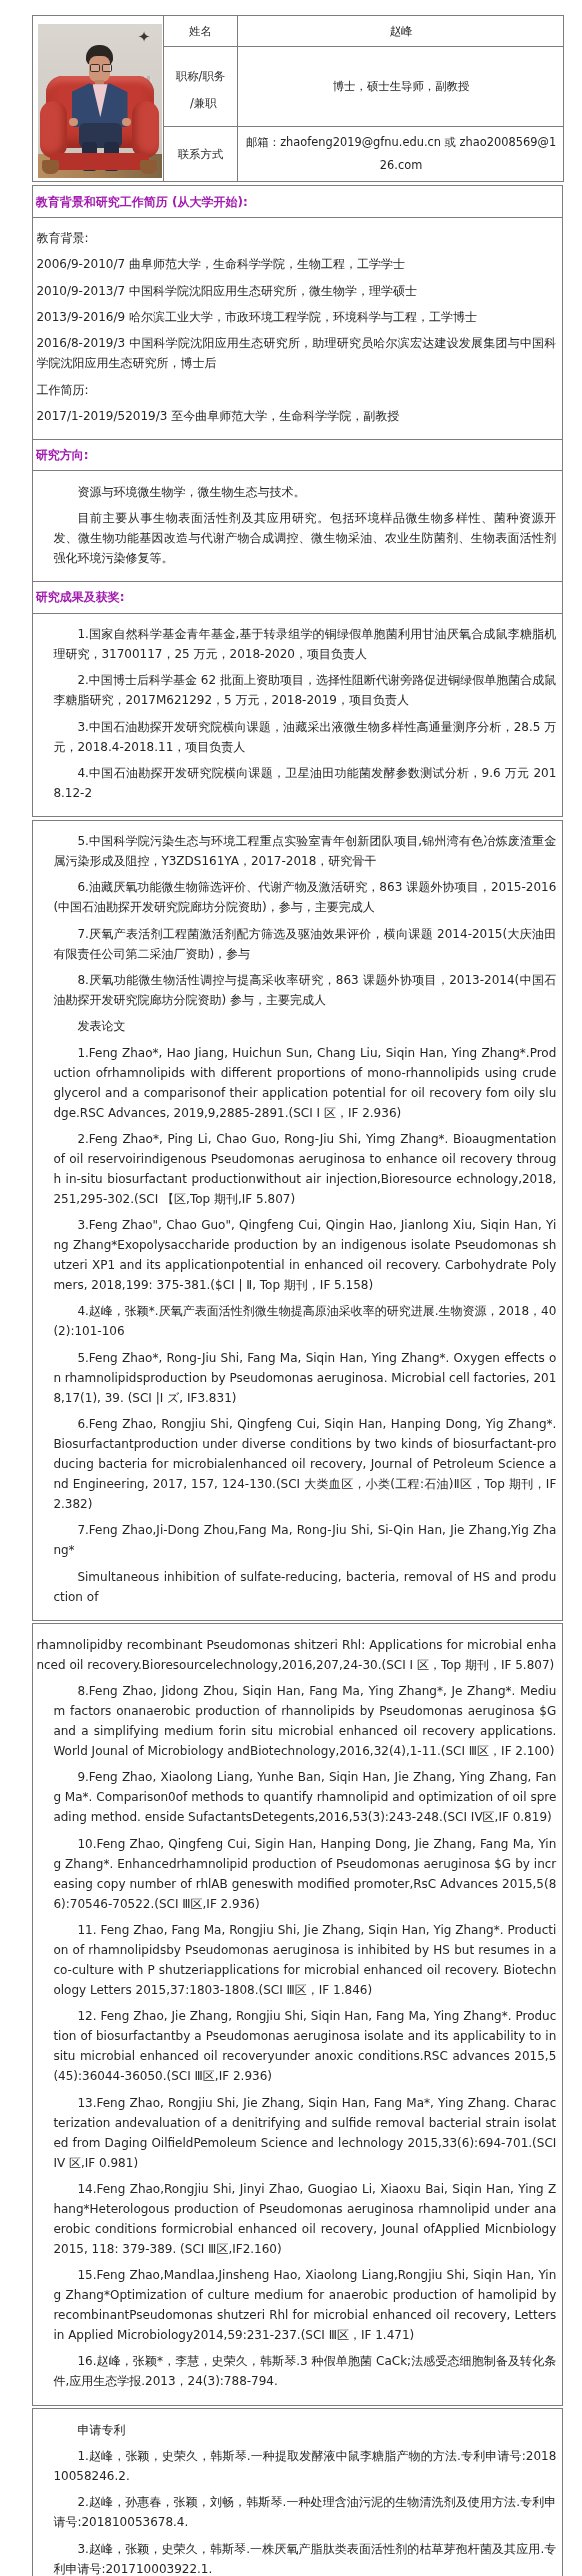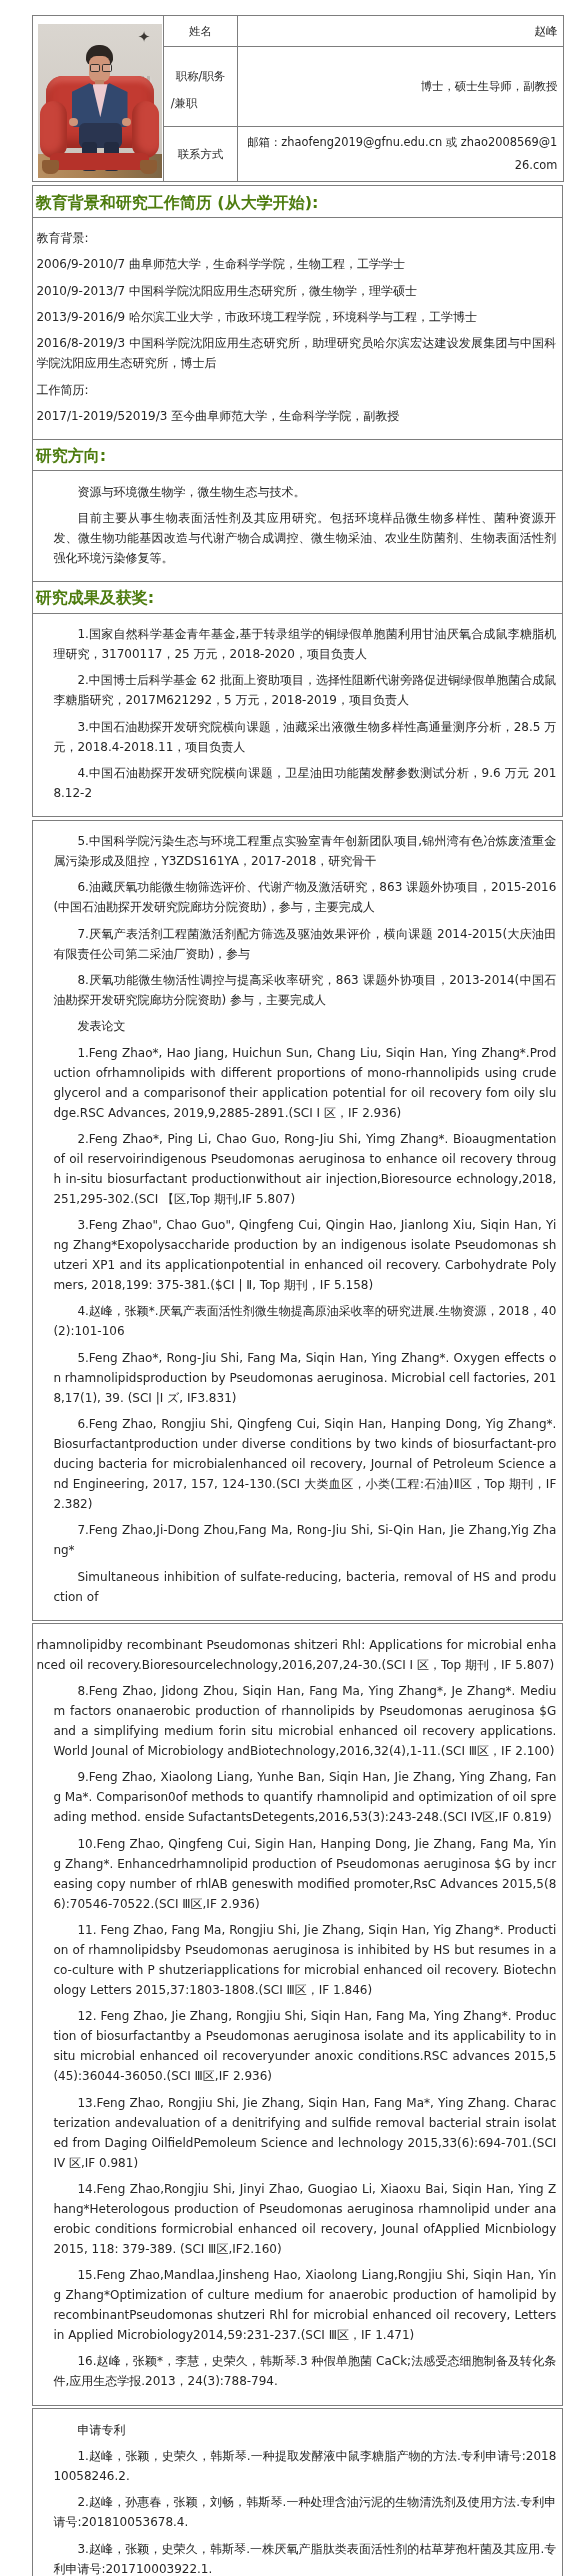--- a/index.html
+++ b/index.html
@@ -10,26 +10,26 @@
     -webkit-font-smoothing:antialiased;
   }
   .page { width:582px; min-height:2576px; background:#fff; padding-top:15.4px; box-sizing:border-box; }
   .doc { margin-left:32px; width:531px; padding-bottom:13.6px; }
 
   
   table.ptable { border-collapse:collapse; table-layout:fixed; width:531px; }
   table.ptable td { border:1.1px solid #7d7d7d; vertical-align:middle; box-sizing:border-box; }
   td.photo-cell { width:131px; padding:0; vertical-align:top; }
   td.lab { width:74px; text-align:center; font-size:11.4px; color:#2a2a2a; }
-  td.val { width:326px; text-align:right; padding:3.4px 5.7px 3.4px 6.8px; font-size:11.4px; line-height:23px; word-break:break-all; }
+  td.val { width:326px; text-align:center; padding:3.4px 5.7px 3.4px 6.8px; font-size:11.4px; line-height:23px; word-break:break-all; }
   tr.r1 { height:31px; }
   tr.r2 { height:80px; }
   tr.r3 { height:55px; }
   .lab-line1 { display:block; text-align:center; line-height:19.3px;margin-top:7px; }
-  .lab-line2 { display:block; text-align:left; padding-left:5.7px; line-height:19.3px; margin-top:8px; }
+  .lab-line2 { display:block; text-align:center; padding-left:5.7px; line-height:19.3px; margin-top:8px; }
 
   
   .photo { position:relative; width:124px; height:154px; margin:4.5px 0 0 4.5px;
            background:linear-gradient(180deg,#dad6d0 0%,#d2cdc6 55%,#c7c1b9 100%); overflow:hidden; }
   .photo div { position:absolute; }
   .floor { left:0; bottom:0; width:124px; height:24px; background:linear-gradient(90deg,#b99062 0%,#a87f52 45%,#7d6544 100%); }
   .radiator { left:81px; top:52px; width:33px; height:52px; border-radius:3.4px 3.4px 0 0;
               background:repeating-linear-gradient(90deg,#d7d3cd 0 2.8px,#bab4ad 2.8px 5.1px); }
   .ornament { left:98px; top:4.5px; width:17px; height:17px; color:#3b3733; font-size:15px; line-height:17px; text-align:center; }
   .chair-back { left:8px; top:52px; width:108px; height:72px; background:#c23a31; border-radius:17px;
@@ -50,21 +50,21 @@
   .shin-l { left:44px; top:118px; width:15px; height:28.4px; background:#222b41; border-radius:3.4px; }
   .shin-r { left:66px; top:118px; width:15px; height:28.4px; background:#222b41; border-radius:3.4px; }
   .seat-front { left:12.5px; top:129px; width:99px; height:17px; background:#b5322a; border-radius:5.7px; }
   .foot-l { left:4.5px; top:136px; width:17px; height:13.6px; background:#8d5c34; border-radius:2.3px 2.3px 6.8px 6.8px; }
   .foot-r { left:102px; top:136px; width:17px; height:13.6px; background:#8d5c34; border-radius:2.3px 2.3px 6.8px 6.8px; }
 
   
   .box { border:1.1px solid #7d7d7d; margin-top:-1.1px; box-sizing:border-box; background:#fff; }
   .box.gap { margin-top:2.8px; }
   .hbox { padding:7.4px 4.5px 6.3px 2.8px; }
-  .shead { color:#4d7c0f; font-weight:bold; font-size:16px; line-height:17px; }
+  .shead { color:#a21caf; font-weight:bold; font-size:12px; line-height:17px; }
   .cbox { padding:4px 5.7px 6.8px 3.4px; }
   .para { margin:6.3px 0; font-size:12px; line-height:20px; text-align:justify; word-break:break-all; color:#262626; }
   .para.ind { text-indent:24px;margin-left:17px; }
 </style>
 </head>
 <body>
 
 <div class="page">
   <div class="doc">
 

